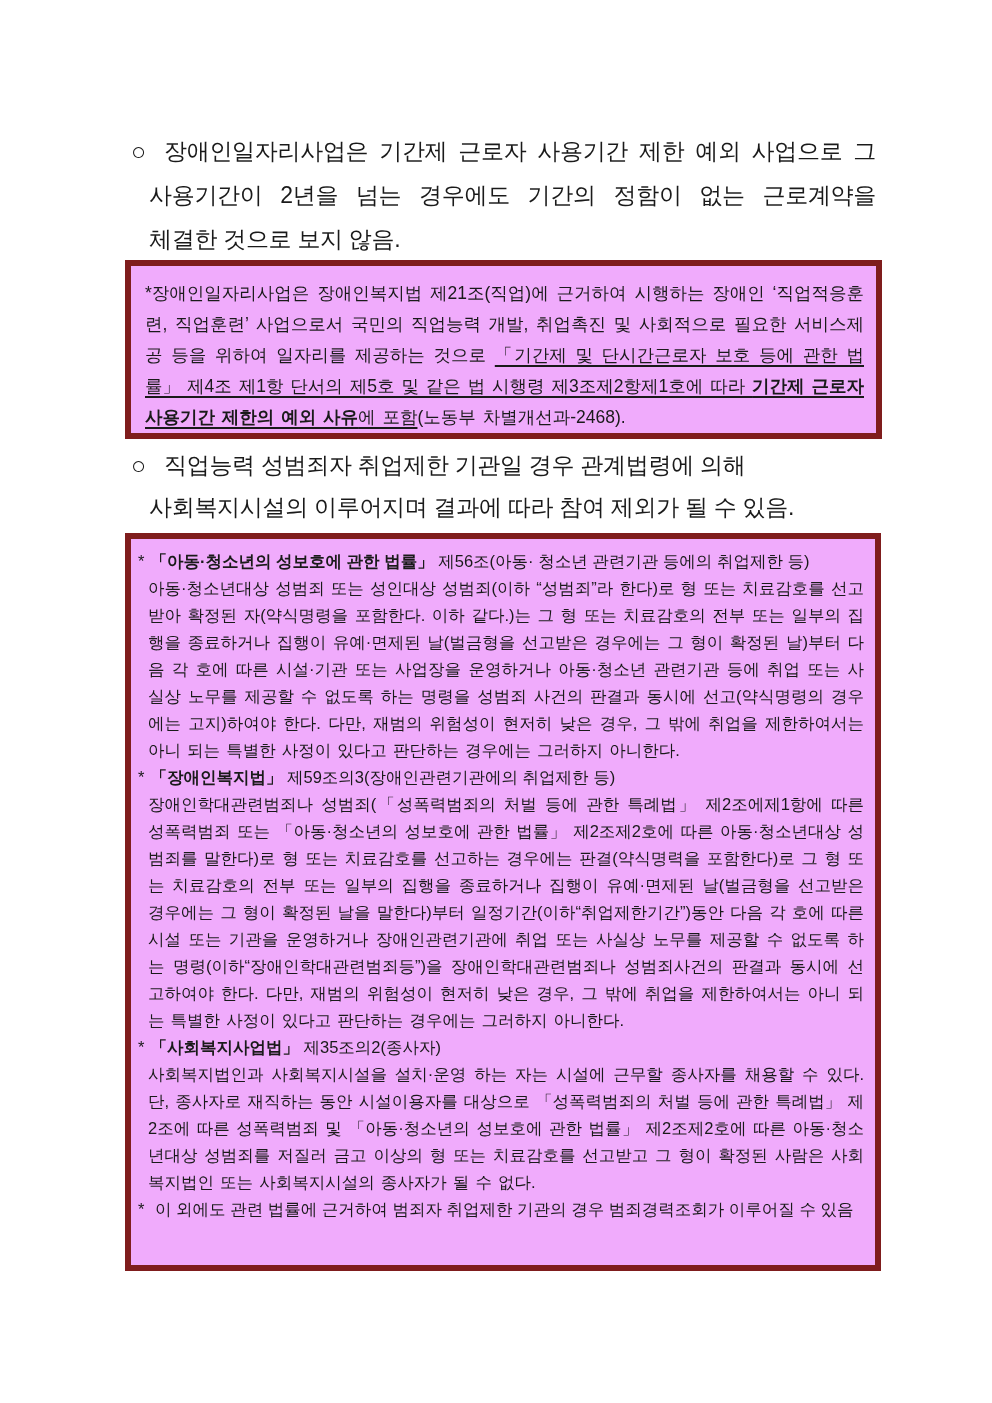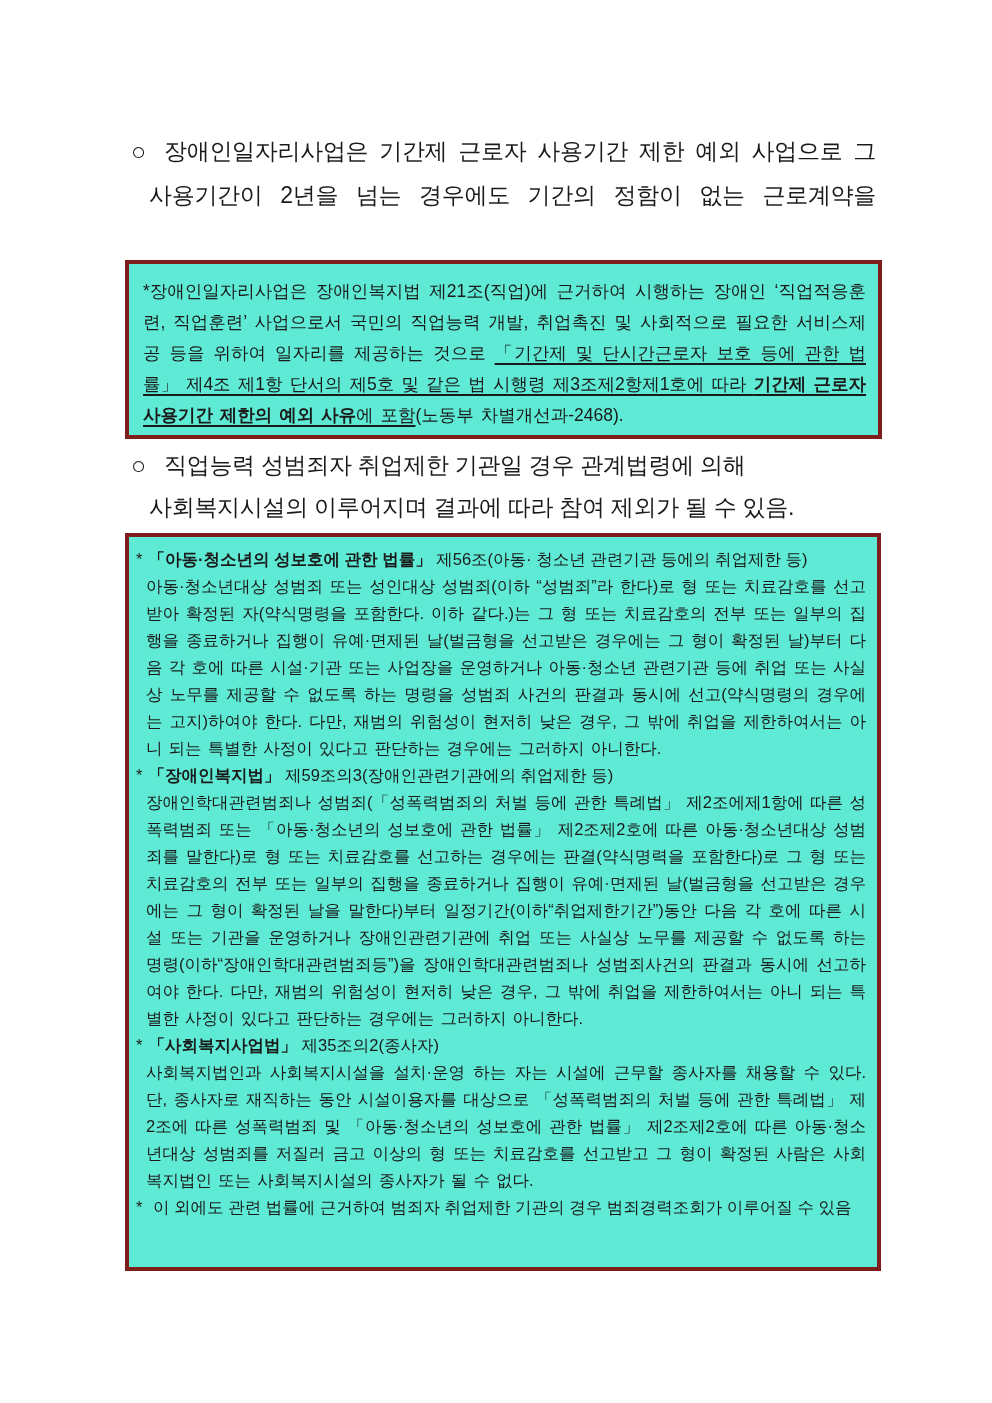--- a/index.html
+++ b/index.html
@@ -34,22 +34,22 @@
   .bullet .lines .bline.just {
     white-space: normal;
     text-align: justify;
     text-align-last: justify;
   }
 
   
   .note-box {
     position: absolute;
     box-sizing: border-box;
-    border: 4px solid #7f1d1d;
-    background: #5eead4;
+    border: 6px solid #7f1d1d;
+    background: #f0abfc;
     overflow: hidden;
   }
   #note1 {
     top: 260px; left: 125px;
     width: 757px; height: 179px;
     padding: 12px 12px 0 14px;
     font-size: 17.5px;
     line-height: 31px;
   }
   #note1 .note1-p {
@@ -82,20 +82,21 @@
 </head>
 <body>
 
 <div class="page">
 
   <div class="bullet" id="bullet1">
     <span class="marker">○</span>
     <div class="lines">
       <div class="bline first just">장애인일자리사업은 기간제 근로자 사용기간 제한 예외 사업으로 그</div>
       <div class="bline just">사용기간이 2년을 넘는 경우에도 기간의 정함이 없는 근로계약을</div>
+      <div class="bline">체결한 것으로 보지 않음.</div>
     </div>
   </div>
 
   <div class="note-box" id="note1">
     <p class="note1-p"><span>*장애인일자리사업은 장애인복지법 제21조(직업)에 근거하여 시행하는 장애인 ‘직업적응훈련, 직업훈련’ 사업으로서 국민의 직업능력 개발, 취업촉진 및 사회적으로 필요한 서비스제공 등을 위하여 일자리를 제공하는 것으로 </span><span class="u">「기간제 및 단시간근로자 보호 등에 관한 법률」 제4조 제1항 단서의 제5호 및 같은 법 시행령 제3조제2항제1호에 따라 </span><span class="u b">기간제 근로자 사용기간 제한의 예외 사유</span><span class="u">에 포함</span><span>(노동부 차별개선과-2468).</span></p>
   </div>
 
   <div class="bullet" id="bullet2">
     <span class="marker">○</span>
     <div class="lines">

